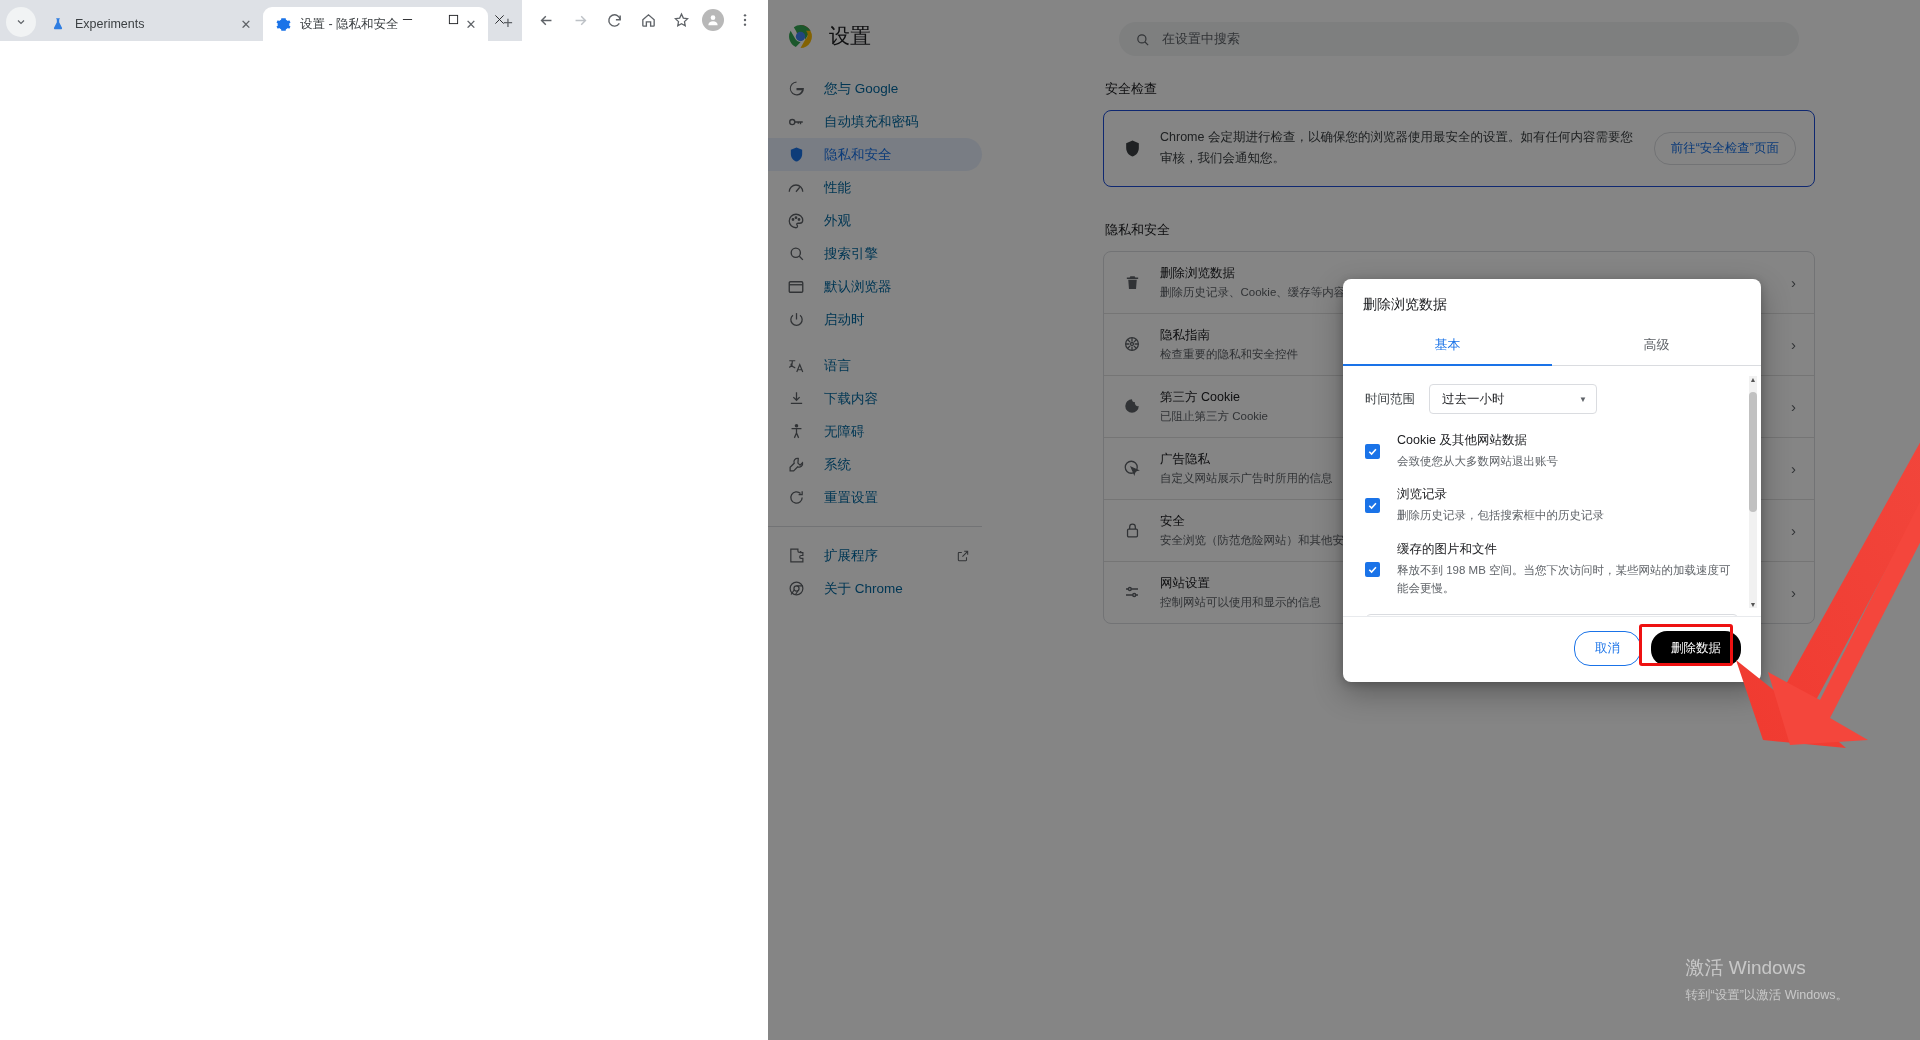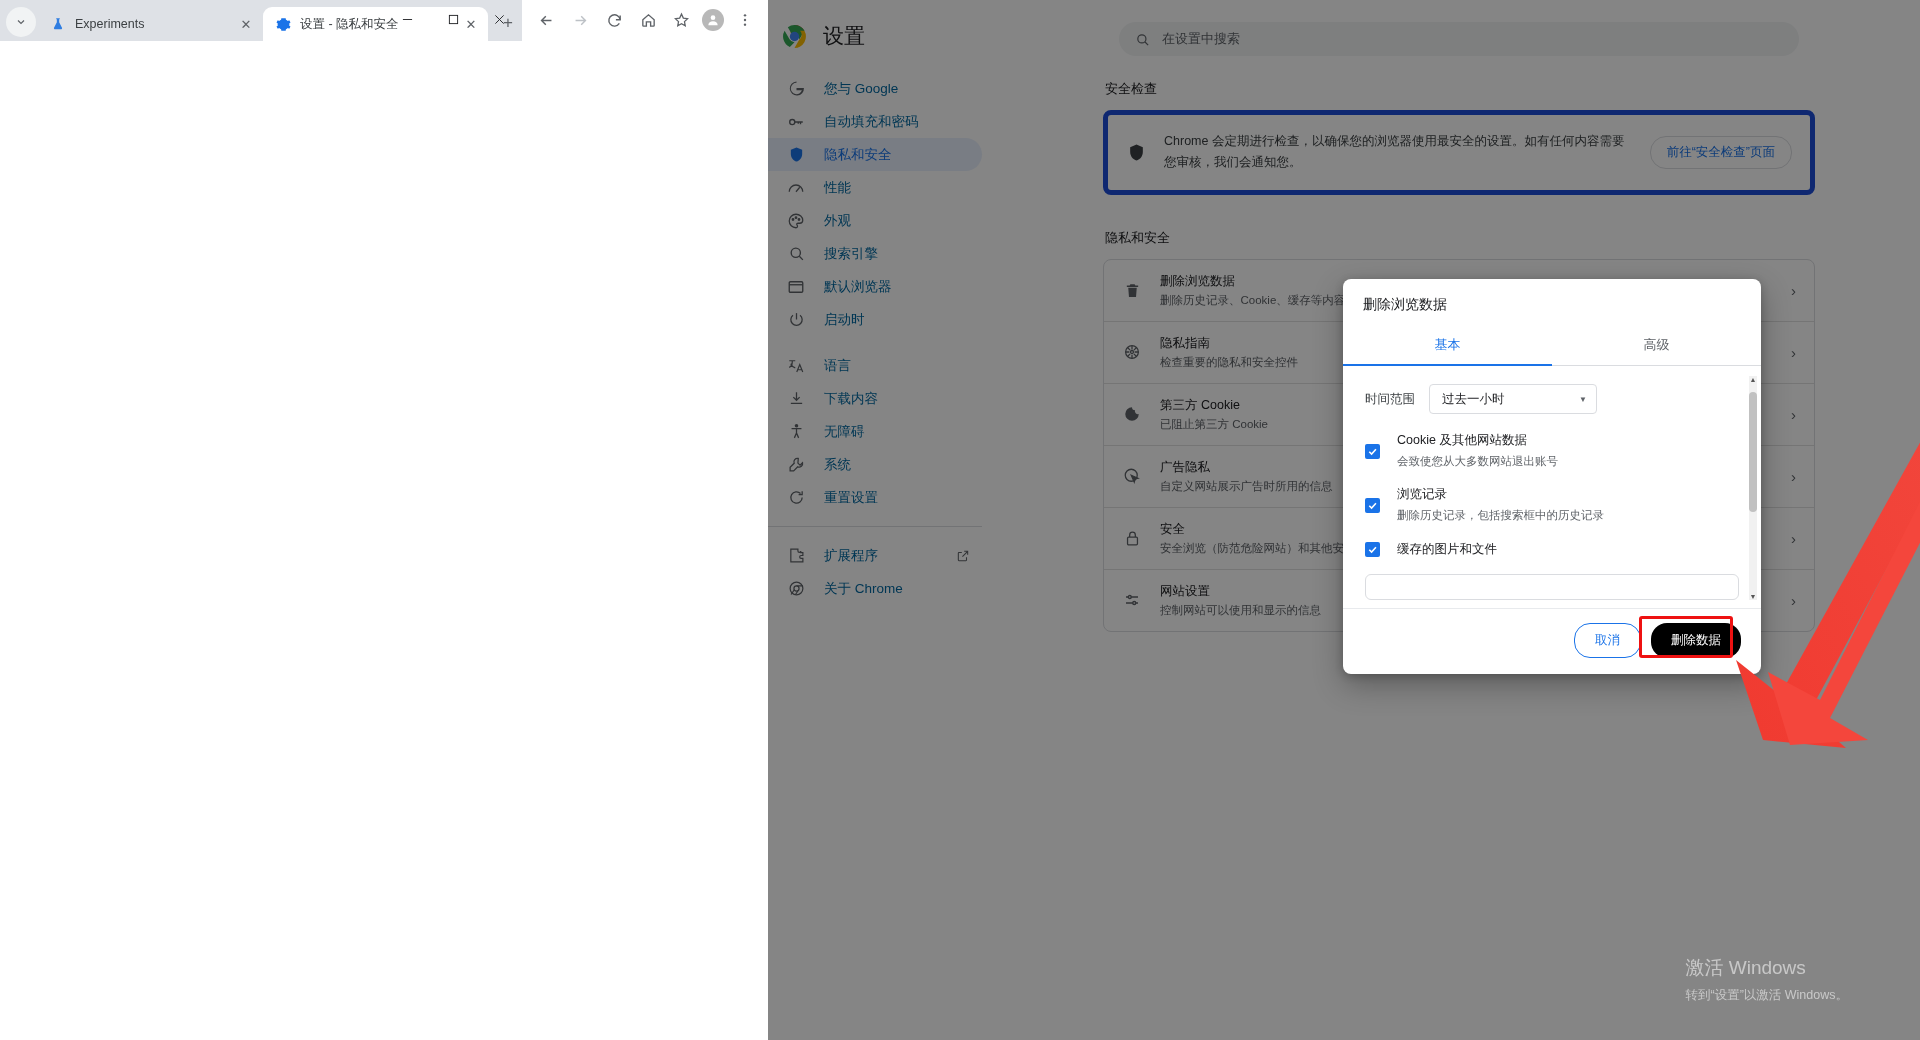--- a/index.html
+++ b/index.html
@@ -182,21 +182,21 @@
   }
   .sidebar {
     width: 230px;
     flex: 0 0 230px;
     padding-top: 8px;
     background: #ffffff;
   }
   .sidebar-head {
     display: flex; align-items: center;
     gap: 16px;
-    padding: 14px 0 22px 14px;
+    padding: 14px 0 22px 20px;
   }
   .sidebar-head .title {
     font-size: 21px; color: #202124;
   }
   .chrome-logo {
     width: 25px; height: 25px; flex: 0 0 25px;
   }
   .sb-item {
     display: flex; align-items: center;
     gap: 18px;
@@ -244,21 +244,21 @@
     width: 712px;
     margin: 0 auto;
     padding-top: 24px;
   }
   .section-title {
     font-size: 13px;
     color: #202124;
     margin: 0 0 12px 2px;
   }
   .card {
-    border: 5px solid #1d4ed8;
+    border: 1px solid #1d4ed8;
     border-radius: 8px;
     background: #fff;
   }
   .safety-card {
     display: flex; align-items: center;
     padding: 16px 18px;
     gap: 18px;
   }
   .safety-text {
     flex: 1 1 auto;
@@ -899,20 +899,21 @@
         <div class="check-item">
           <span class="cb-col">
             <span class="checkbox">
               <svg width="11" height="11" viewBox="0 0 24 24" fill="none" stroke="#fff" stroke-width="3.4">
                 <path d="M5 12.5l5 5L19.5 7"></path>
               </svg>
             </span>
           </span>
           <span class="chk-texts">
             <span class="chk-title" style="display:block">缓存的图片和文件</span>
+            <span class="chk-sub" style="display:block">释放不到 198 MB 空间。当您下次访问时，某些网站的加载速度可能会更慢。</span>
           </span>
         </div>
 
         <div class="notice-box">
           
           
         </div>
 
         <div class="dlg-scrollbar">
           <div class="track"></div>

